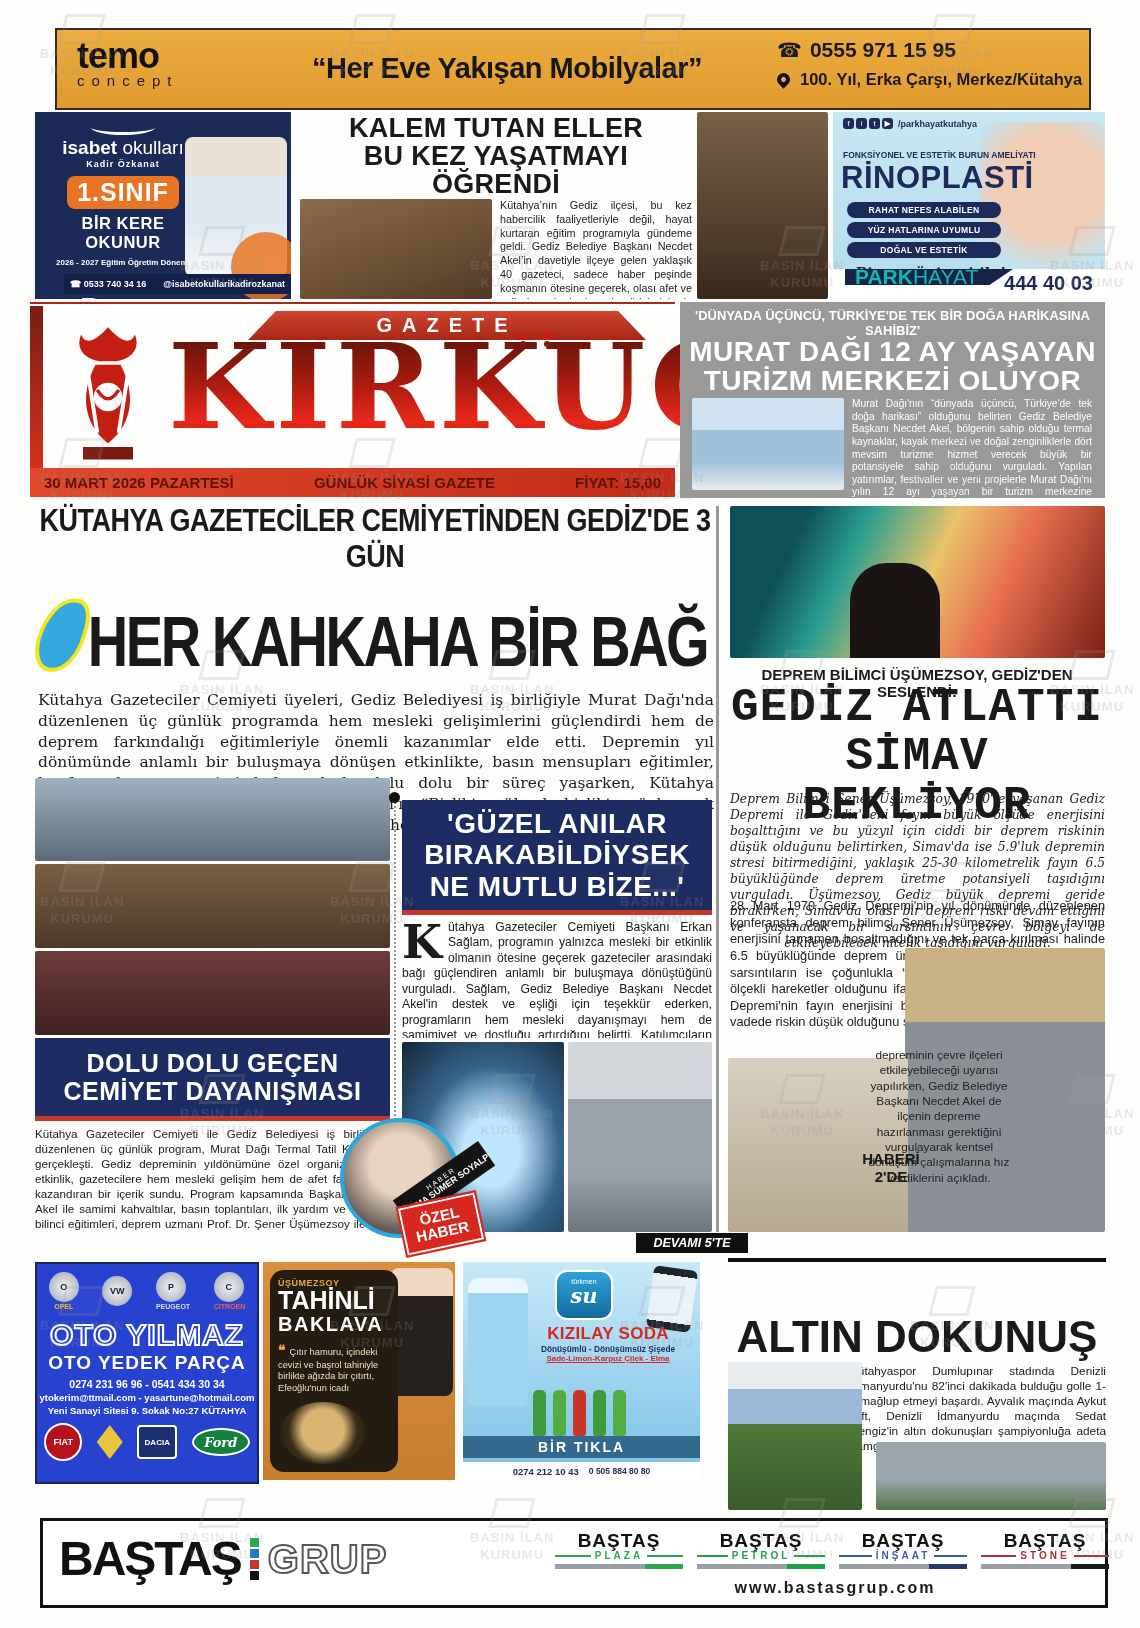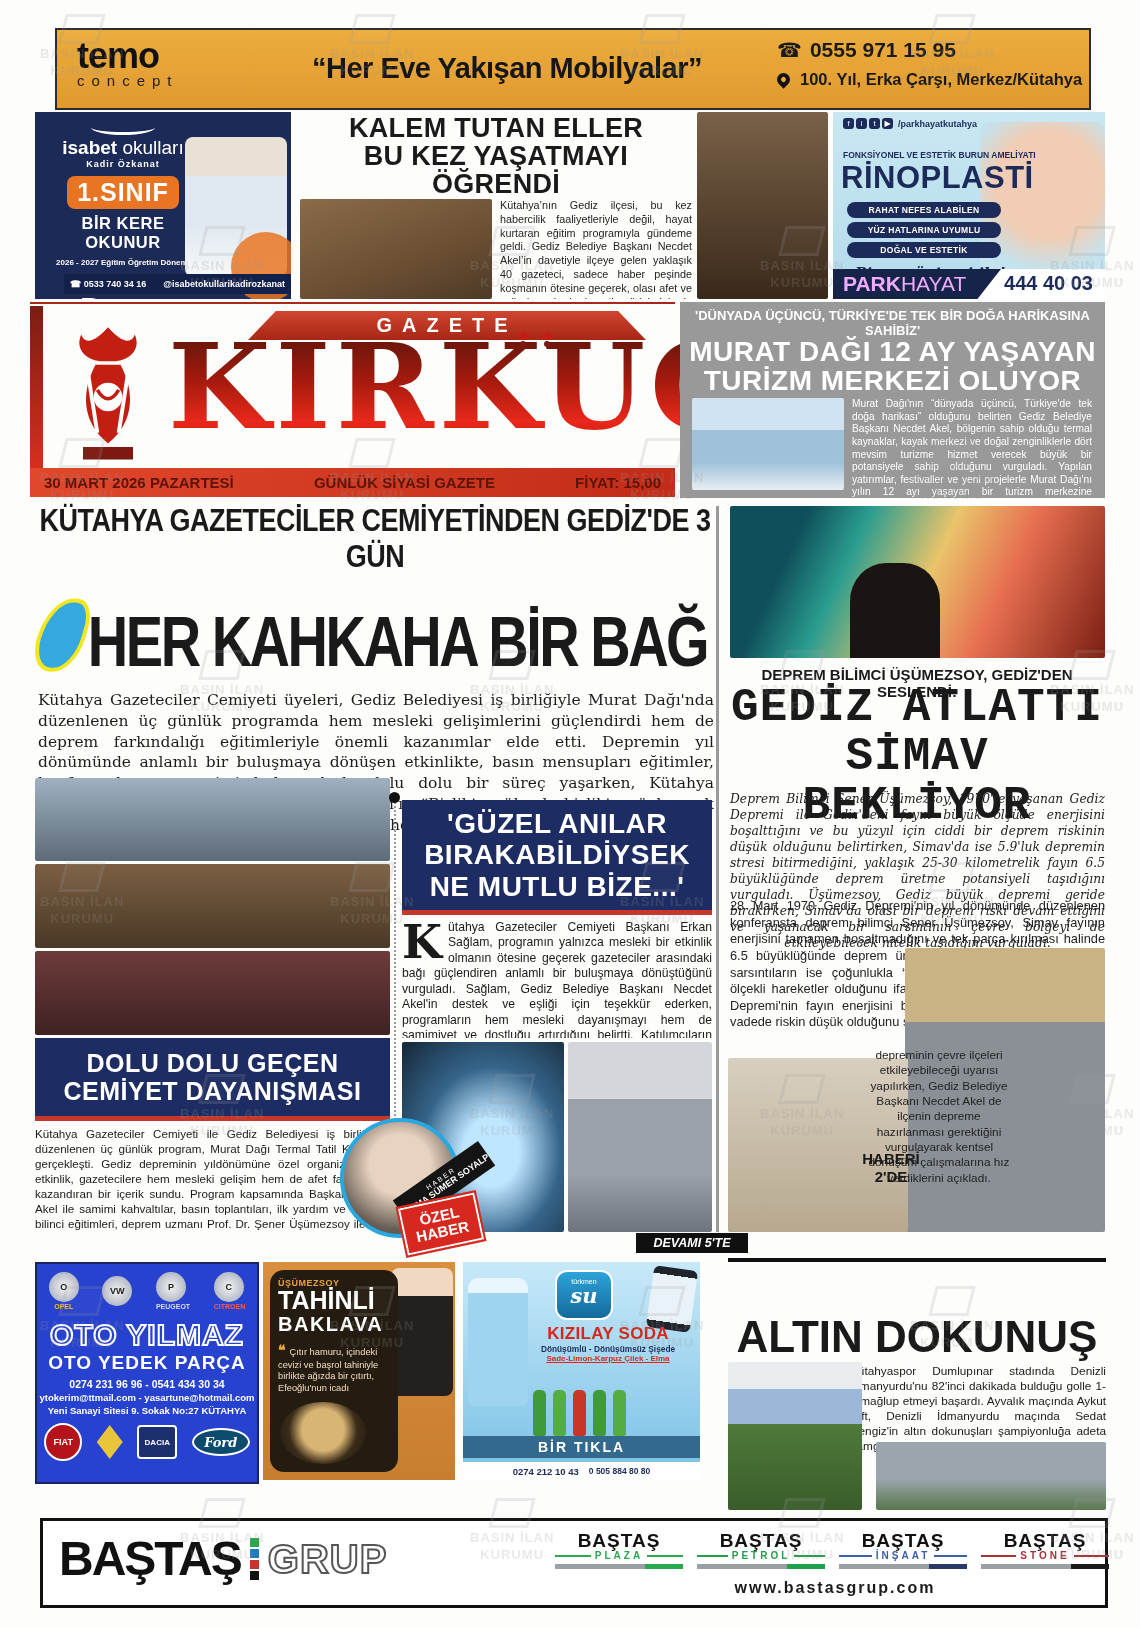--- a/index.html
+++ b/index.html
@@ -37,21 +37,21 @@
   .tr-hl{font-size:27px;font-weight:bold;letter-spacing:0.3px;line-height:1.04;}
   .small-body{font-size:10.8px;line-height:1.28;color:#222;}
   
   .clinic{left:833px;top:112px;width:272px;height:187px;background:linear-gradient(180deg,#c8e7f2,#b3dcEC);z-index:2;overflow:hidden;}
   .navy{color:#1c2b59;}
   .pill{display:block;width:150px;background:#1c2b59;color:#fff;font-size:8.5px;font-weight:bold;
         text-align:center;border-radius:9px;padding:3px 2px;margin:4px 0;letter-spacing:.3px;}
   .soc{display:inline-flex;width:11px;height:11px;background:#1c2b59;color:#fff;font-size:8px;
        border-radius:3px;align-items:center;justify-content:center;margin-right:2px;}
   .clin-bar{position:absolute;left:0;bottom:0;width:100%;height:30px;background:#fff;}
-  .clin-bar .lft{position:absolute;left:0;top:0;width:158px;height:30px;background:#172449;color:#f0abfc;
+  .clin-bar .lft{position:absolute;left:12px;top:0;width:158px;height:16px;background:#172449;color:#14b8a6;
         font-size:21px;display:flex;align-items:center;padding-left:10px;clip-path:polygon(0 0,100% 0,86% 100%,0 100%);}
   
   .ribbon{left:248px;top:311px;width:398px;height:29px;background:linear-gradient(#cf4630,#a82616);
           clip-path:polygon(7% 0,93% 0,100% 100%,0 100%);color:#fff;font-weight:bold;font-size:20px;
           letter-spacing:10px;display:flex;align-items:center;justify-content:center;z-index:2;}
   .kirkuc{font-family:"DejaVu Serif", serif;font-weight:bold;font-size:118px;letter-spacing:5px;
           background:linear-gradient(180deg,#4a140a 0%,#a31a0e 45%,#e8281a 75%,#c01508 100%);
           -webkit-background-clip:text;background-clip:text;color:transparent;line-height:1;}
   .datebar{left:30px;top:468px;width:645px;height:29px;background:linear-gradient(90deg,#e0482b,#c22c18);
            display:flex;align-items:center;justify-content:space-between;padding:0 14px;box-sizing:border-box;
@@ -349,21 +349,21 @@
     </div>
     <div class="oto-title" style="margin-top:8px;">OTO YILMAZ</div>
     <div style="font-size:19px;font-weight:bold;letter-spacing:1px;">OTO YEDEK PARÇA</div>
     <div style="font-size:10.5px;font-weight:bold;margin-top:4px;">0274 231 96 96 - 0541 434 30 34</div>
     <div style="font-size:9.5px;font-weight:bold;margin-top:2px;">ytokerim@ttmail.com - yasartune@hotmail.com</div>
     <div style="font-size:9.5px;font-weight:bold;margin-top:2px;">Yeni Sanayi Sitesi 9. Sokak No:27 KÜTAHYA</div>
     <div class="brandrow" style="margin-top:7px;">
       <div style="width:34px;height:34px;border-radius:50%;background:#b5121b;border:2px solid #fff;color:#fff;font-size:9px;font-weight:bold;display:flex;align-items:center;justify-content:center;">FIAT</div>
       <div style="width:26px;height:34px;background:#e8c53a;clip-path:polygon(50% 0,100% 50%,50% 100%,0 50%);"></div>
       <div style="width:36px;height:30px;background:#1c2f6e;border:2px solid #fff;border-radius:4px;color:#fff;font-size:8px;font-weight:bold;display:flex;align-items:center;justify-content:center;">DACIA</div>
-      <div style="width:54px;height:24px;background:#0c4a6e;border:2px solid #fff;border-radius:50%;color:#fff;
+      <div style="width:54px;height:24px;background:#15803d;border:2px solid #fff;border-radius:50%;color:#fff;
                   font-family:'DejaVu Serif',serif;font-style:italic;font-weight:bold;font-size:13px;display:flex;align-items:center;justify-content:center;">Ford</div>
     </div>
   </div>
 
   <div class="abs baklava">
     <div class="ph" style="right:2px;top:6px;width:62px;height:128px;border-radius:8px;
          background:linear-gradient(180deg,#f0d8c2 0 22%,#23201d 22% 100%);"></div>
     <div class="bak-panel">
       <div style="color:#e8a33c;font-size:9px;font-weight:bold;letter-spacing:.5px;">ÜŞÜMEZSOY</div>
       <div style="font-size:25px;font-weight:bold;line-height:1;">TAHİNLİ</div>

